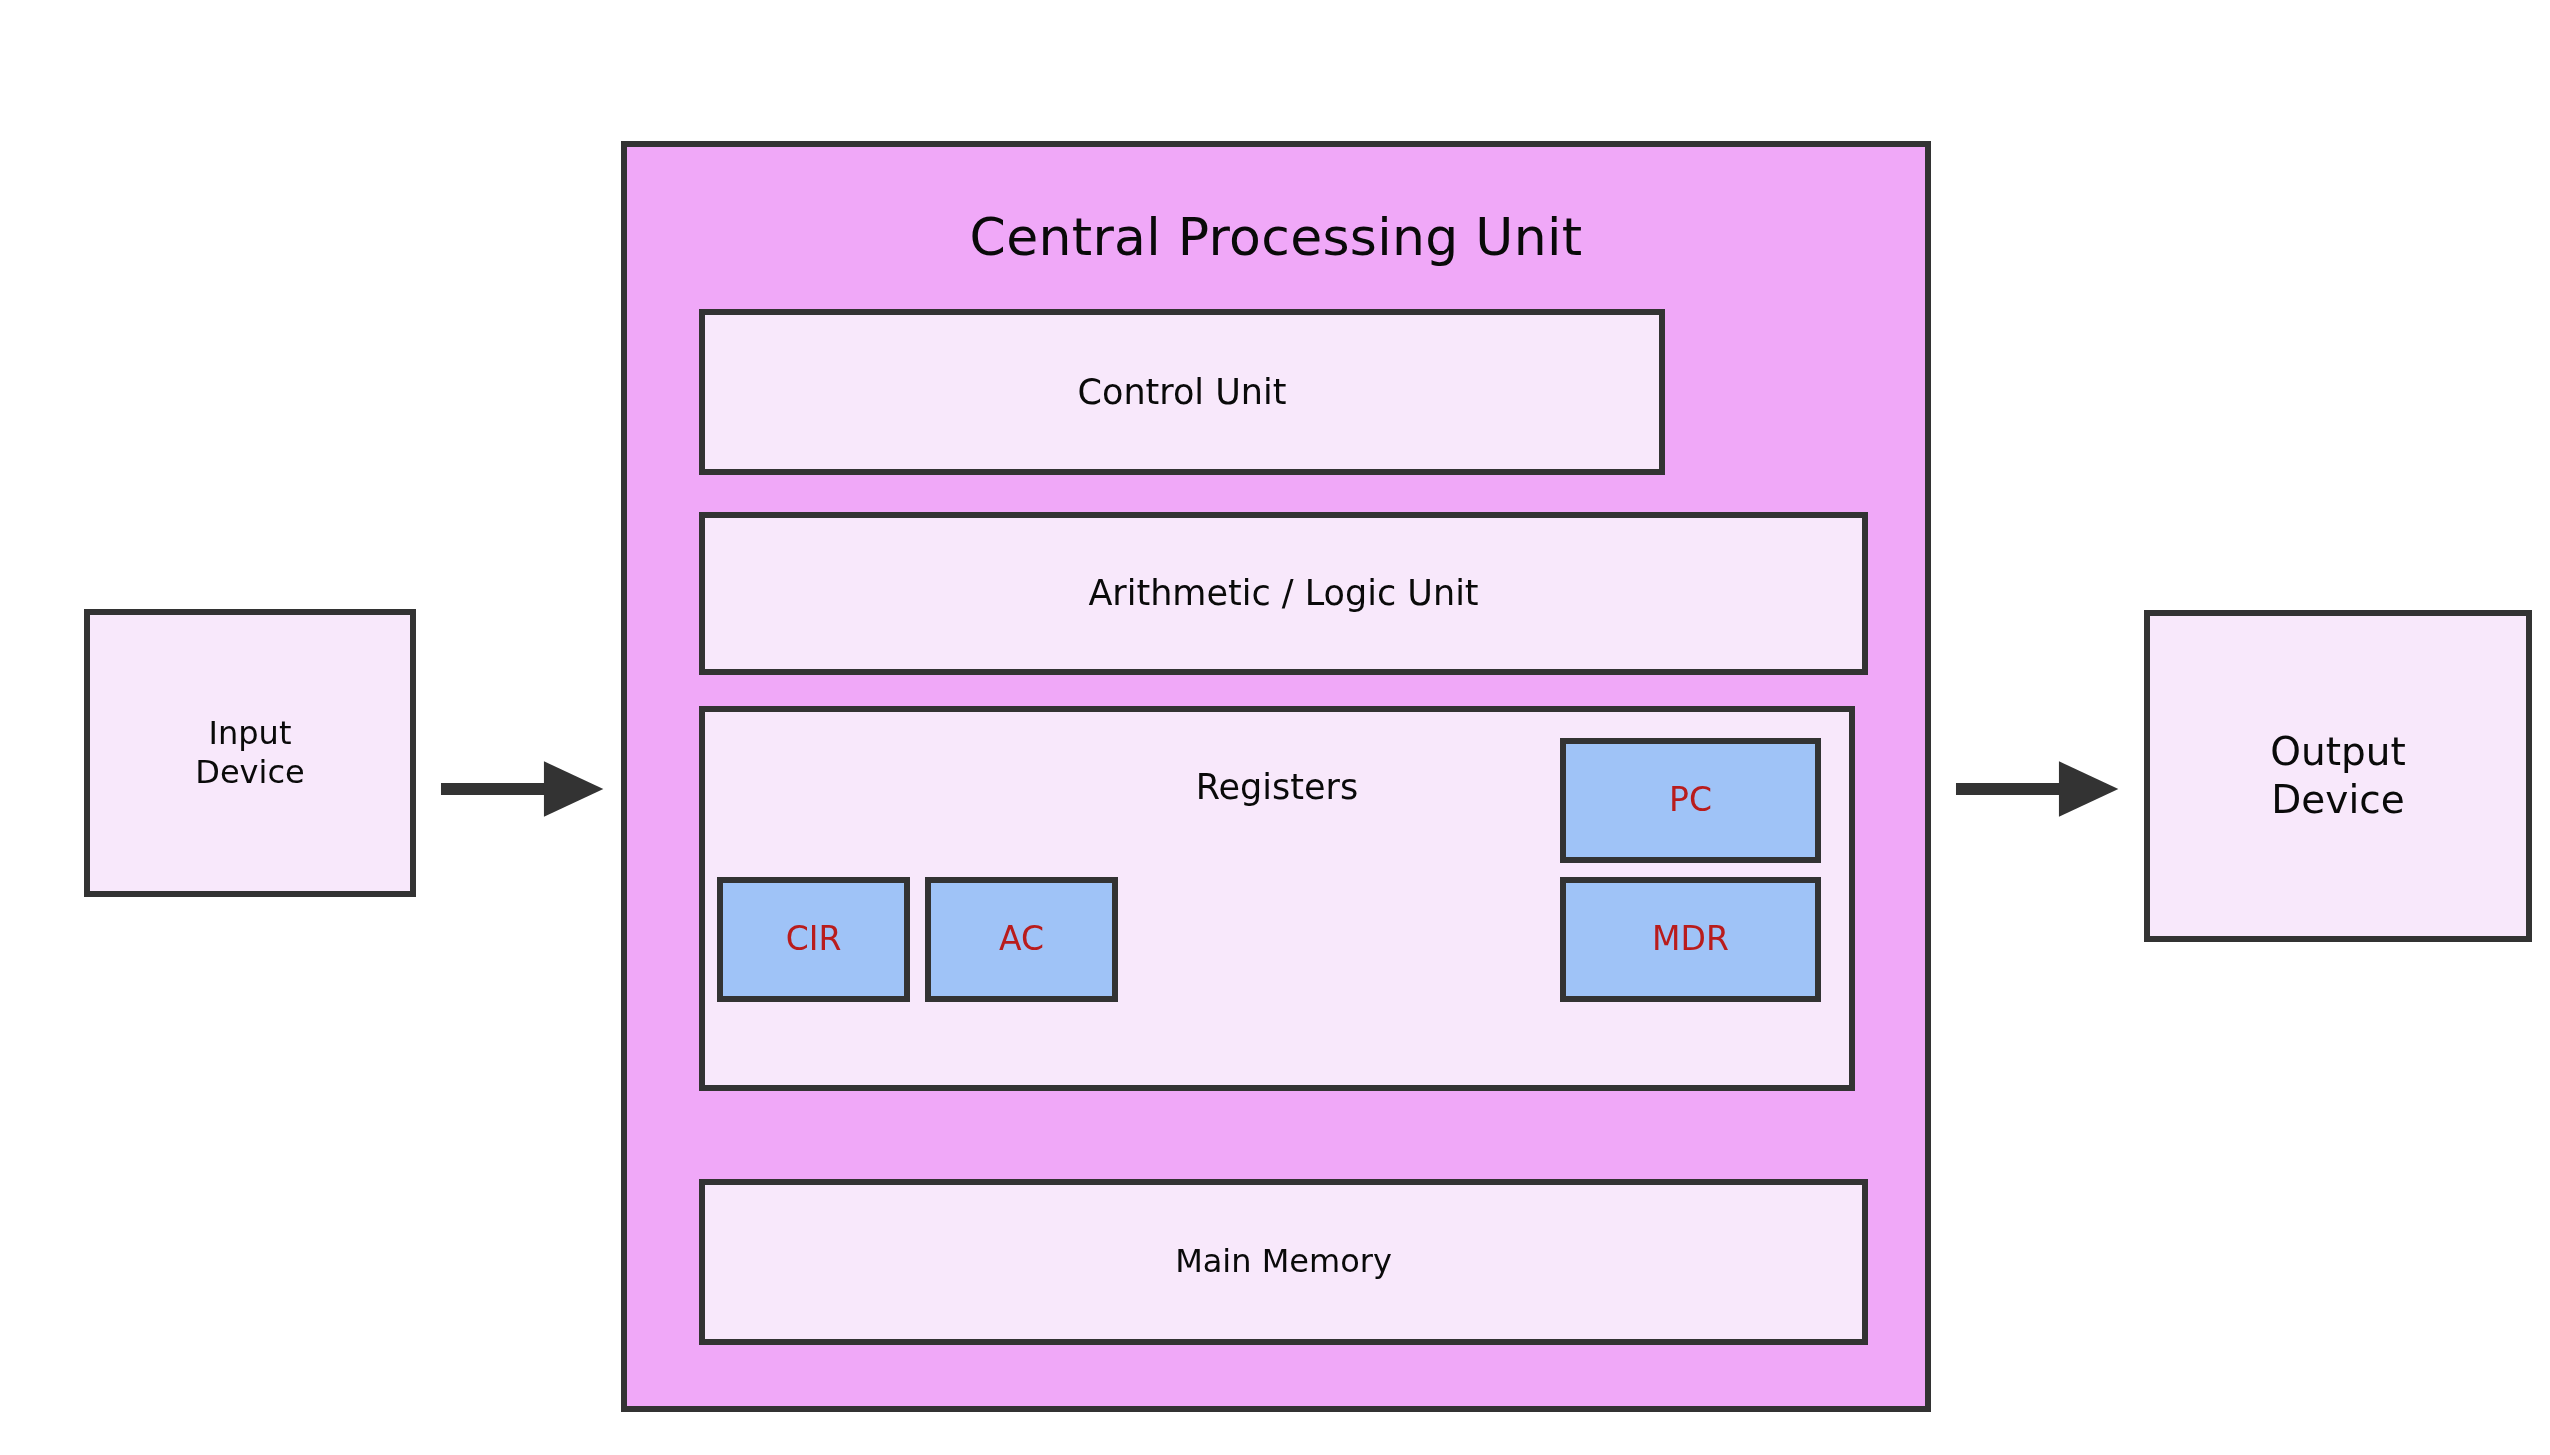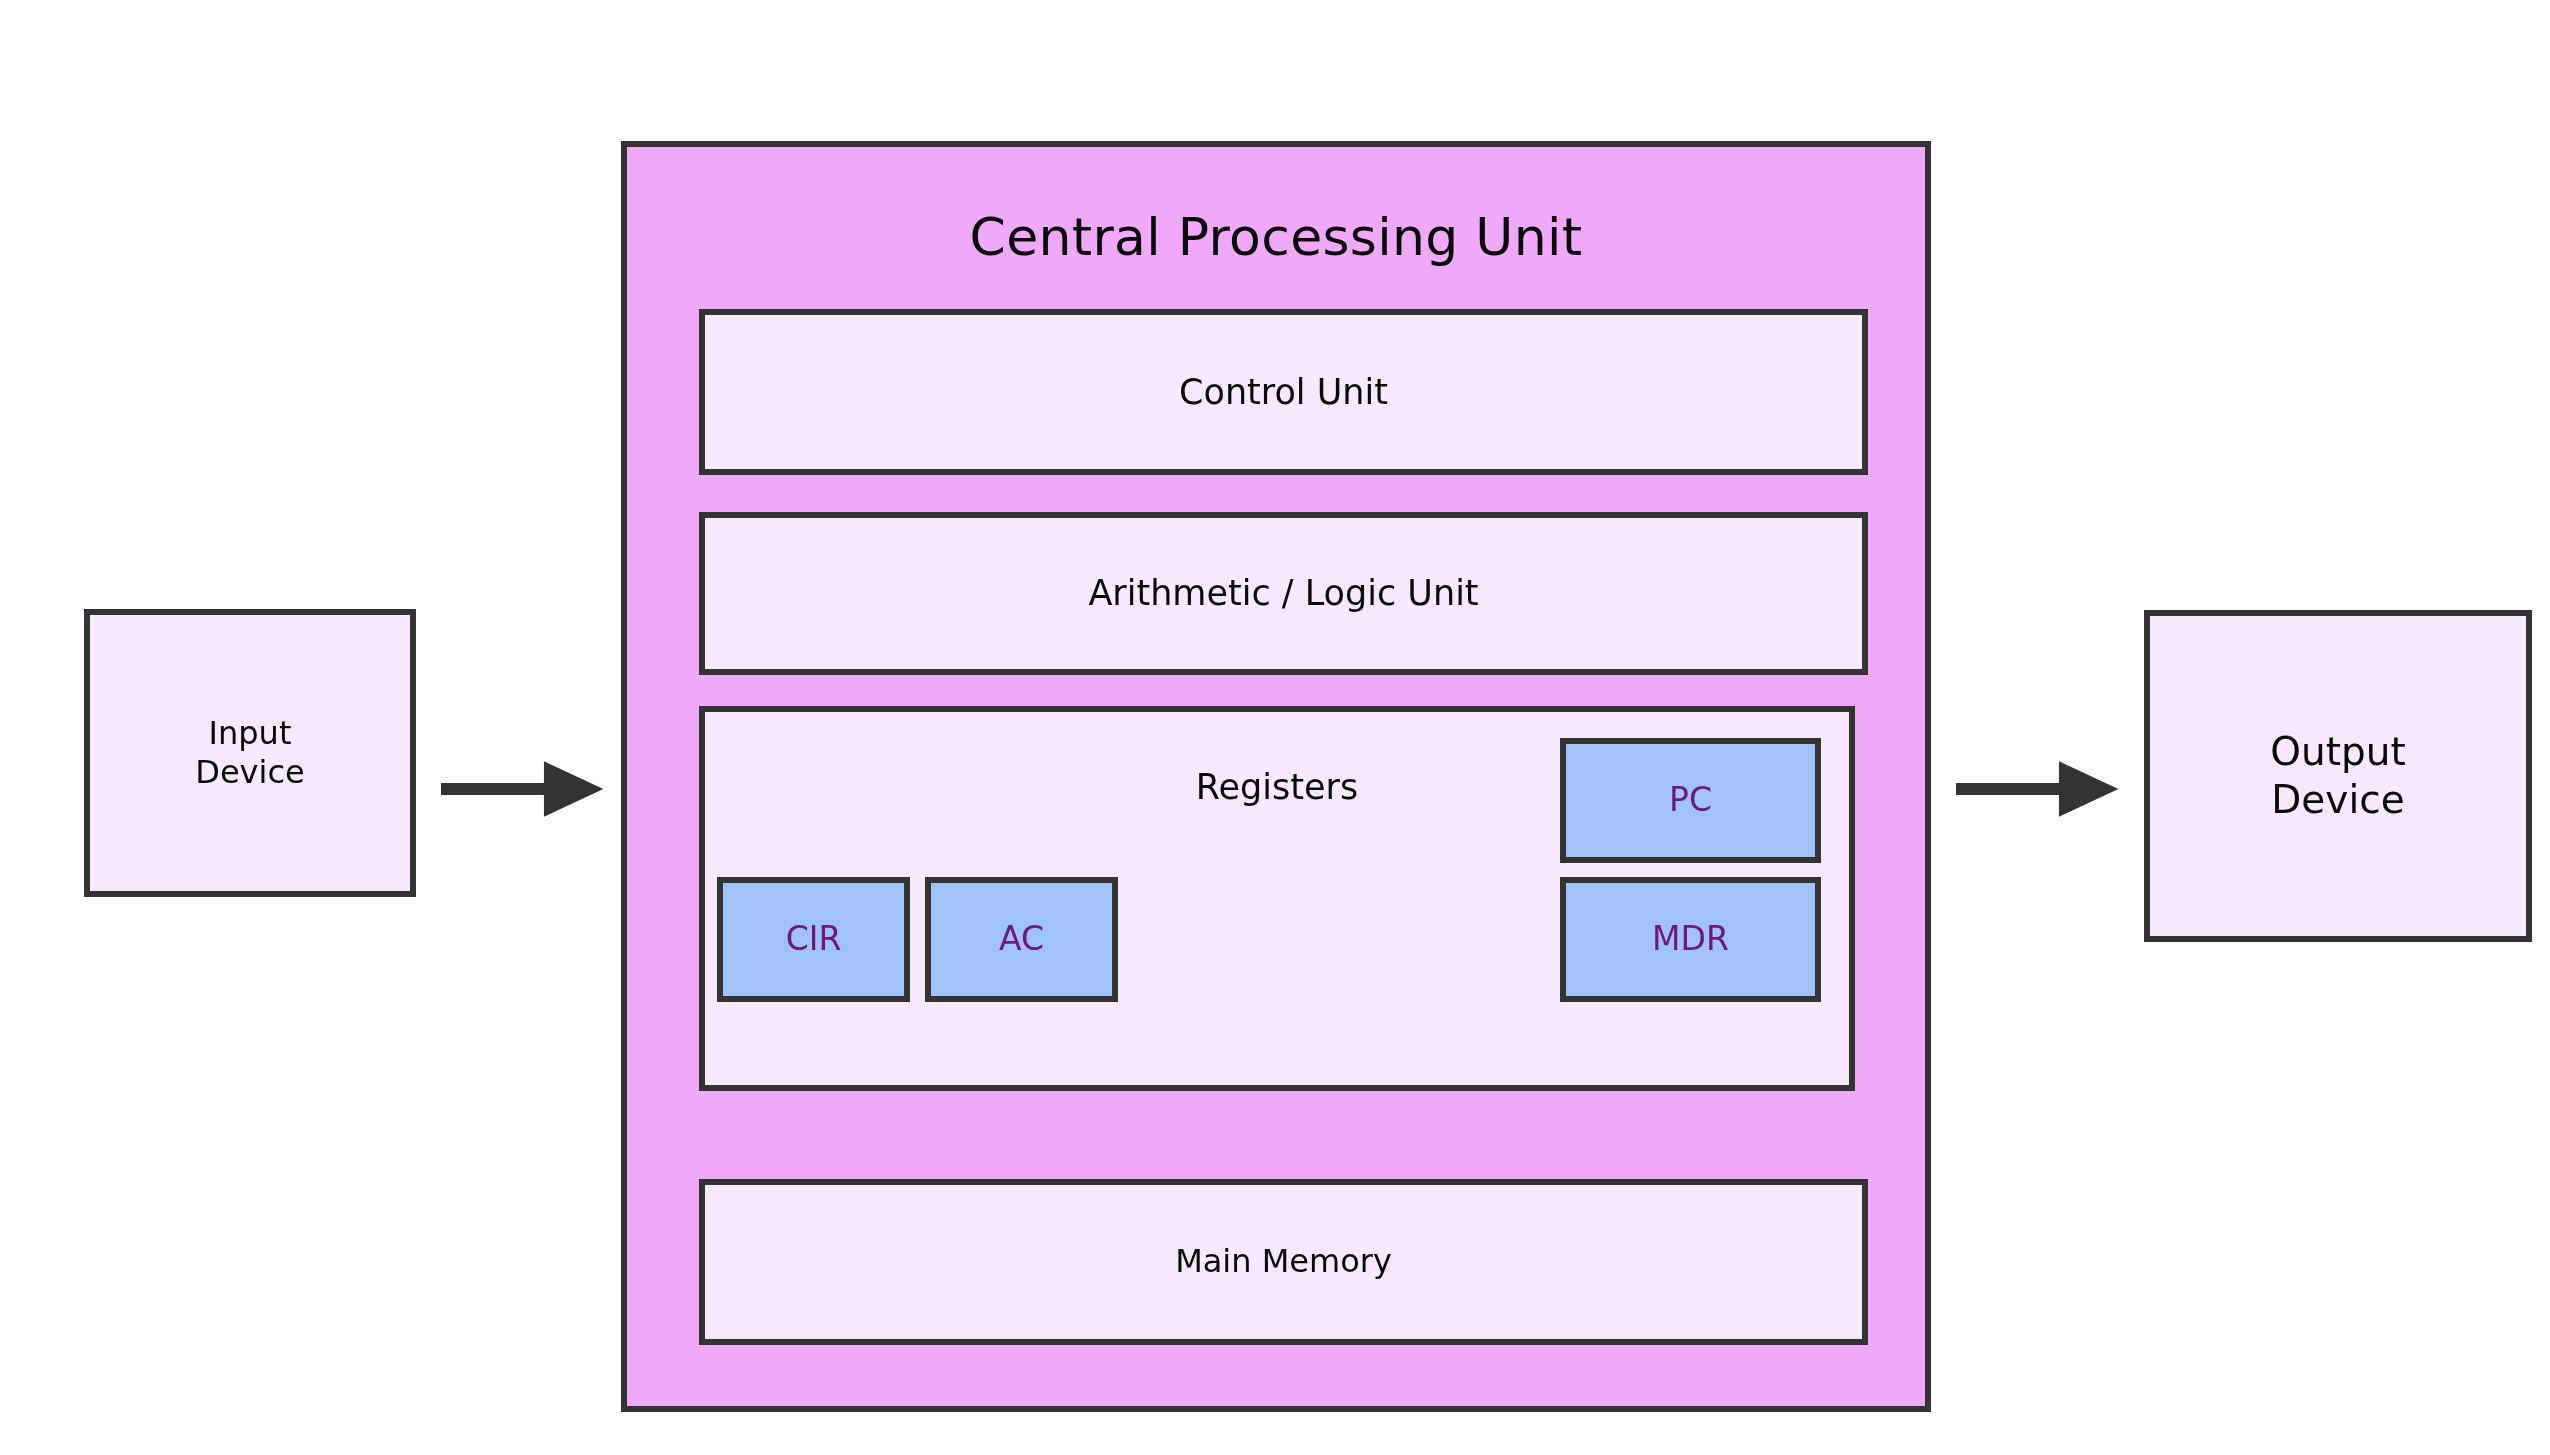--- a/index.html
+++ b/index.html
@@ -65,21 +65,21 @@
     top: 60px;
     text-align: center;
     font-size: 52px;
     color: #0a0a0a;
     letter-spacing: 0.3px;
   }
 
   
   #control-unit {
     left: 72px;  top: 162px;
-    width: 1169px; height: 166px;
+    width: 966px; height: 166px;
     font-size: 35px;
     text-align: right;
   }
   #alu {
     left: 72px;  top: 365px;
     width: 1169px; height: 163px;
     font-size: 35px;
   }
   #registers-group {
     left: 72px;  top: 559px;
@@ -104,21 +104,21 @@
   
   .reg-chip {
     position: absolute;
     box-sizing: border-box;
     border: 6px solid #333333;
     background: #9FC3F7;
     display: flex;
     align-items: center;
     justify-content: center;
     font-size: 33px;
-    color: #701a75;
+    color: #b91c1c;
     height: 125px;
   }
   #reg-pc  { left: 855px; top: 26px;  width: 261px; }
   #reg-cir { left: 12px;   top: 165px; width: 193px; }
   #reg-ac  { left: 220px;  top: 165px; width: 193px; }
   #reg-mar { left: 428px;  top: 165px; width: 193px; }
   #reg-mdr { left: 855px; top: 165px; width: 261px; }
 
   
   .arrow {

